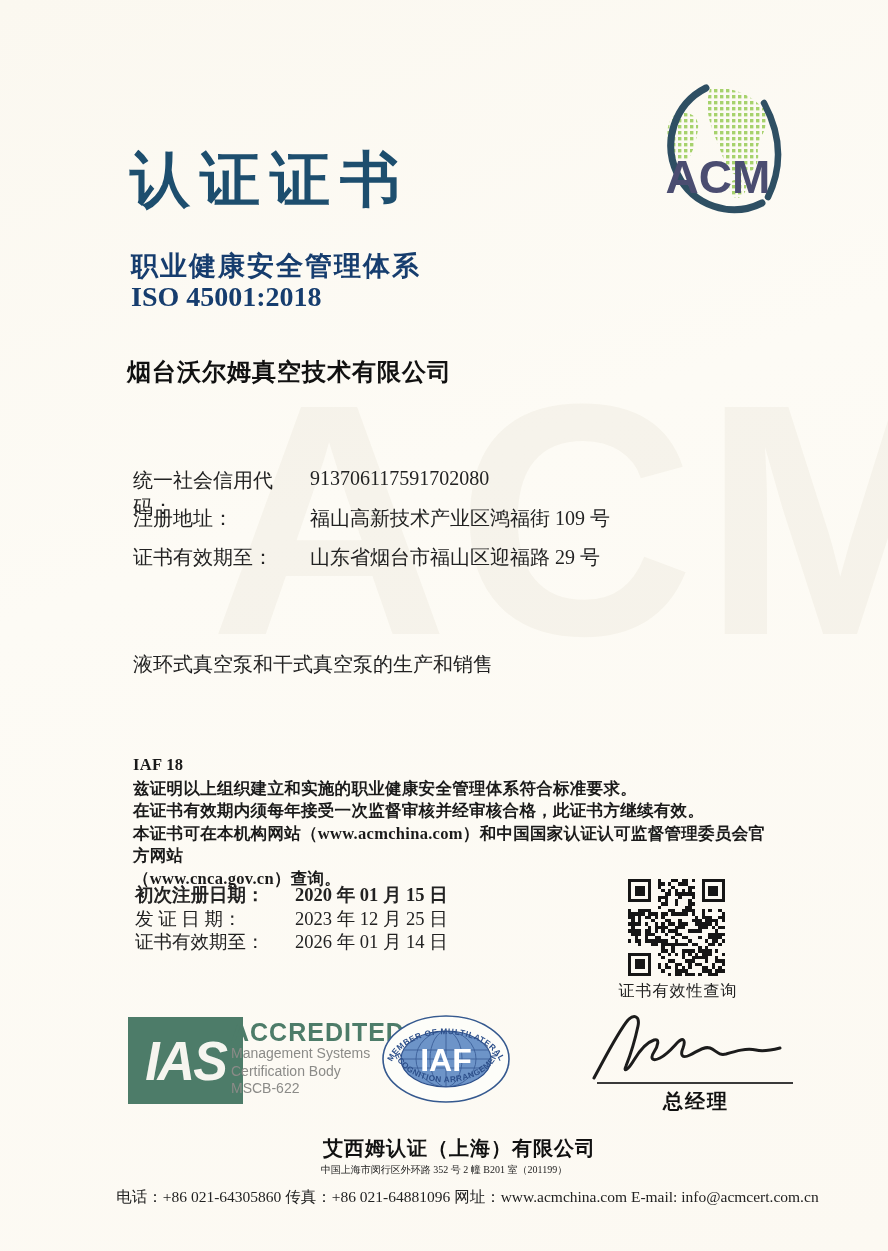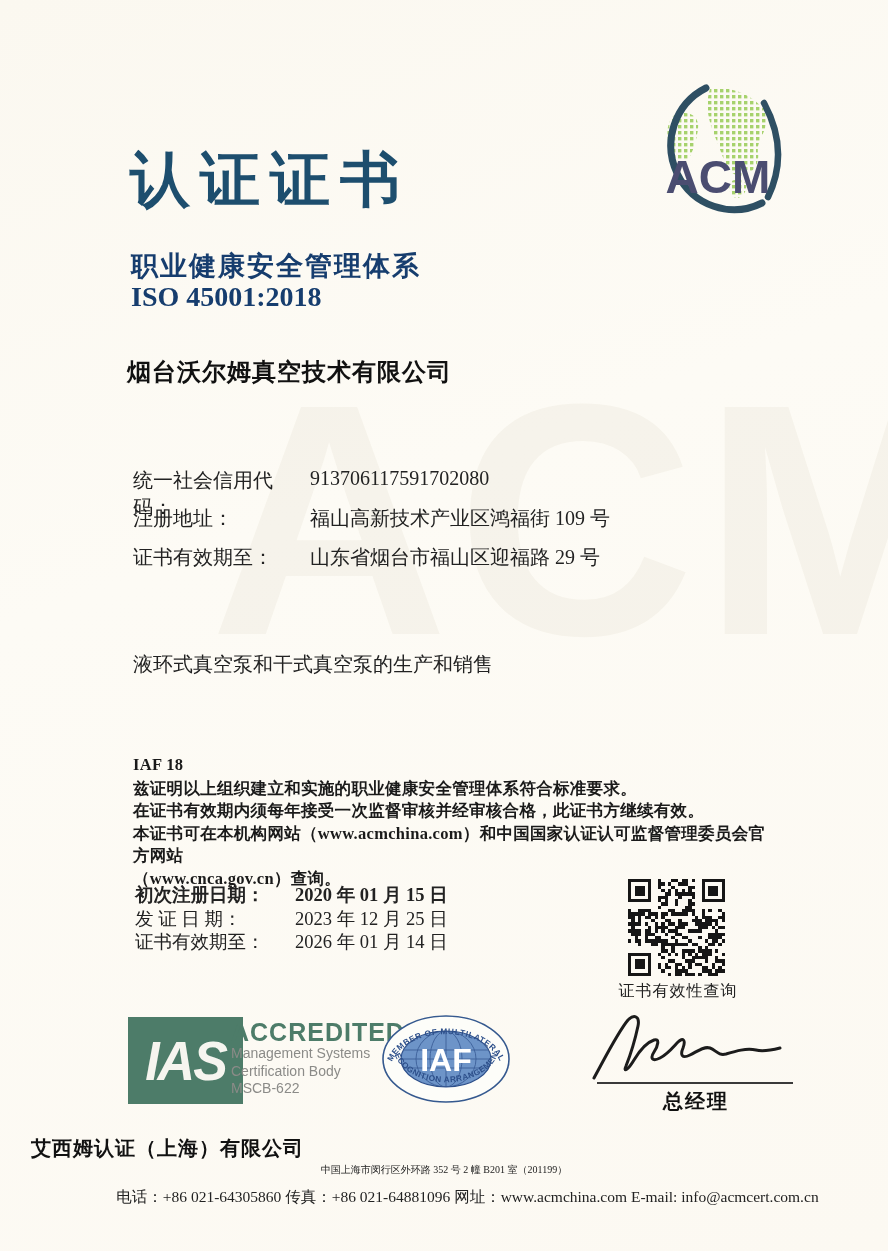--- a/index.html
+++ b/index.html
@@ -151,20 +151,21 @@
     width: 112px;
     text-align: center;
     font-size: 20px;
     font-weight: bold;
     color: #111;
     letter-spacing: 2px;
   }
   .footer-company {
     position: absolute;
     left: 0; top: 1135px; width: 100%;
+    text-align: center;
     font-size: 20px;
     font-weight: bold;
     color: #111;
     letter-spacing: 1px;
     padding-left: 31px;
   }
   .footer-address {
     position: absolute;
     left: 0; top: 1163px; width: 100%;
     text-align: center;

